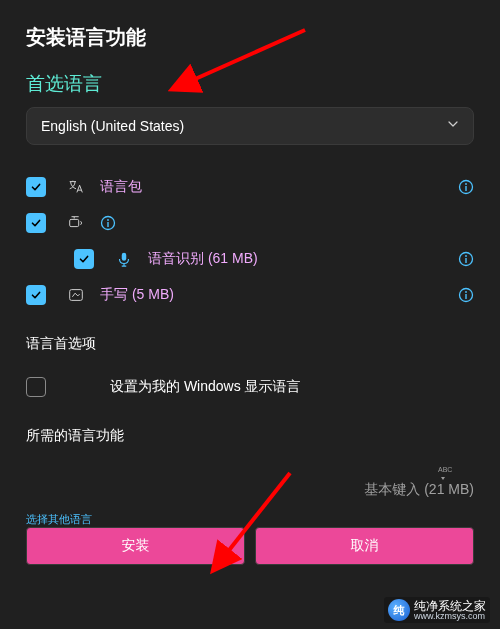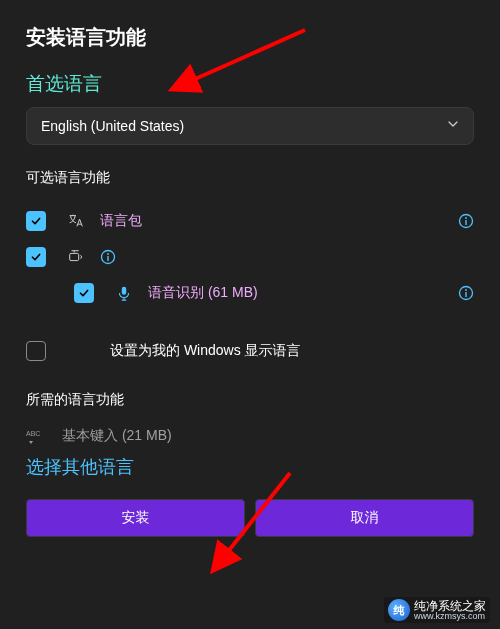--- a/index.html
+++ b/index.html
@@ -117,52 +117,52 @@
       flex-shrink: 0;
     }
     .pref-label {
       font-size: 14px;
       color: #ffffff;
     }
     .required-row {
       display: flex;
       align-items: flex-end;
       padding: 2px 0 10px 0;
+      flex-direction: column;
     }
     .abc-icon {
       width: 22px;
       height: 18px;
       margin-right: 14px;
       flex-shrink: 0;
       display: flex;
       align-items: center;
       justify-content: center;
     }
     .required-label {
       font-size: 14px;
       color: #a0a0a0;
     }
     .link {
-      font-size: 18px;
+      font-size: 11px;
       color: #4cc2ff;
       cursor: pointer;
-      margin-bottom: 20px;
       display: inline-block;
     }
     .button-row {
       display: flex;
       gap: 10px;
       padding: 0 26px 20px 26px;
     }
     .btn {
       flex: 1;
       padding: 9px 0;
       border-radius: 4px;
       border: 1px solid #3a3a3a;
-      background: #6d28d9;
+      background: #ec4899;
       color: #ffffff;
       font-size: 14px;
       text-align: center;
       cursor: pointer;
     }
     .arrow {
       position: absolute;
       pointer-events: none;
       z-index: 10;
     }
@@ -217,21 +217,20 @@
 
   <div class="dropdown">
     <span class="dropdown-text">English (United States)</span>
     <span class="chevron">
       <svg width="12" height="12" viewBox="0 0 12 12">
           <path d="M2 4 L6 8 L10 4" stroke="#cfcfcf" stroke-width="1.2" fill="none" stroke-linecap="round" stroke-linejoin="round"></path>
         </svg>
     </span>
   </div>
 
-  <div class="section-heading">可选语言功能</div>
 
   <div class="feature-list">
 
     <div class="feature-row">
       <div class="checkbox checked">
         <svg width="12" height="12" viewBox="0 0 12 12">
             <path d="M2.5 6.2 L5 8.7 L9.6 3.4" stroke="#000" stroke-width="1.6" fill="none" stroke-linecap="round" stroke-linejoin="round"></path>
           </svg>
       </div>
       <span class="feature-icon">
@@ -288,23 +287,45 @@
       <span class="feature-label">语音识别 (61 MB)</span>
       <span class="info-icon">
         <svg width="16" height="16" viewBox="0 0 16 16">
             <circle cx="8" cy="8" r="6.5" stroke="#4cc2ff" stroke-width="1.3" fill="none"></circle>
             <circle cx="8" cy="5" r="0.9" fill="#4cc2ff"></circle>
             <rect x="7.3" y="7" width="1.4" height="5" fill="#4cc2ff"></rect>
           </svg>
       </span>
     </div>
 
-
-  </div>
-
+    <div class="feature-row">
+      <div class="checkbox checked">
+        <svg width="12" height="12" viewBox="0 0 12 12">
+            <path d="M2.5 6.2 L5 8.7 L9.6 3.4" stroke="#000" stroke-width="1.6" fill="none" stroke-linecap="round" stroke-linejoin="round"></path>
+          </svg>
+      </div>
+      <span class="feature-icon">
+        <svg width="18" height="18" viewBox="0 0 20 20" fill="none" stroke="#cfcfcf" stroke-width="1.1">
+          <rect x="3" y="4" width="14" height="12" rx="2"></rect>
+          <path d="M6 12 L9 8 L12 11 L14 9"></path>
+        </svg>
+      </span>
+      <span class="feature-label">手写 (5 MB)</span>
+      <span class="info-icon">
+        <svg width="16" height="16" viewBox="0 0 16 16">
+            <circle cx="8" cy="8" r="6.5" stroke="#4cc2ff" stroke-width="1.3" fill="none"></circle>
+            <circle cx="8" cy="5" r="0.9" fill="#4cc2ff"></circle>
+            <rect x="7.3" y="7" width="1.4" height="5" fill="#4cc2ff"></rect>
+          </svg>
+      </span>
+    </div>
+
+  </div>
+
+  <div class="section-heading">语言首选项</div>
 
   <div class="pref-row">
     <div class="pref-checkbox"></div>
     <span class="pref-label">设置为我的 Windows 显示语言</span>
   </div>
 
   <div class="section-heading">所需的语言功能</div>
 
   <div class="required-row">
     <span class="abc-icon">

